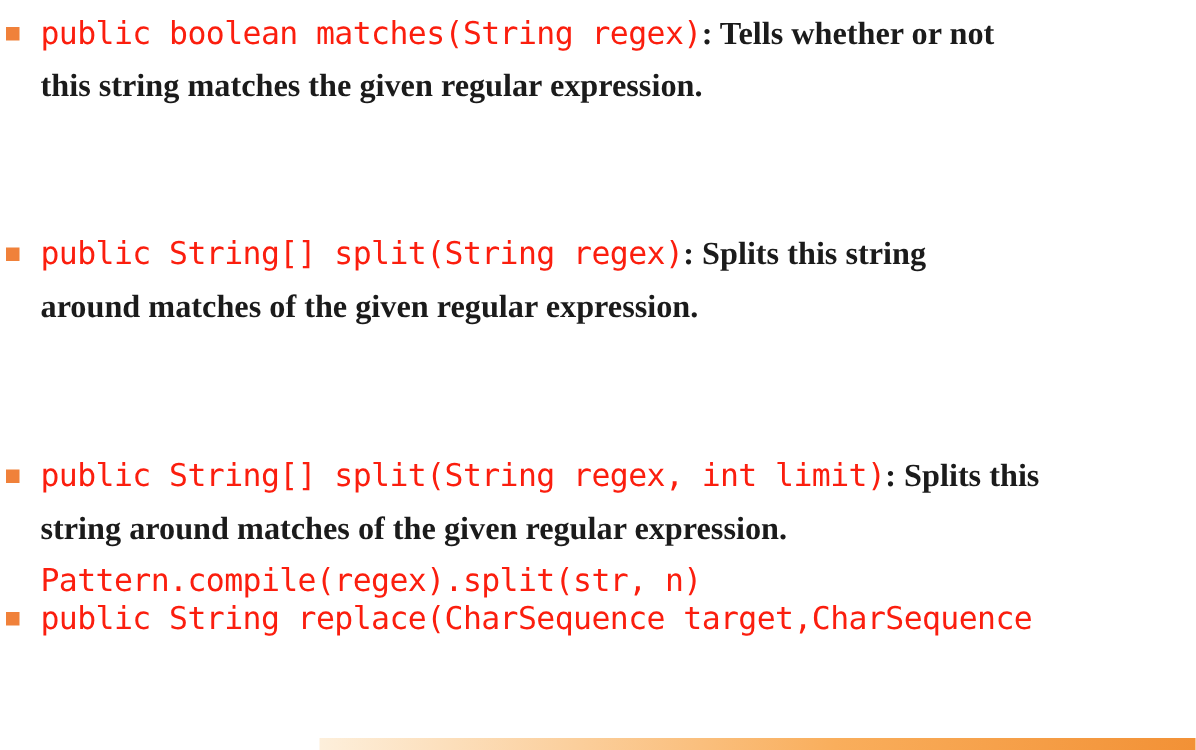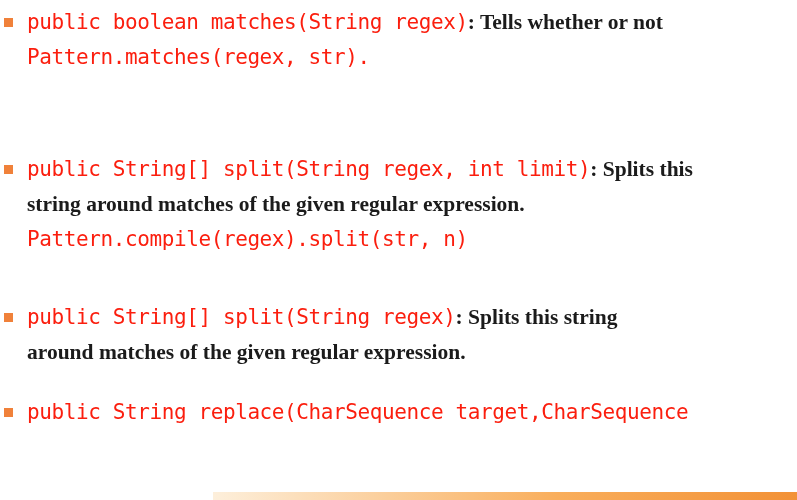--- a/index.html
+++ b/index.html
@@ -56,32 +56,32 @@
   }
 </style>
 </head>
 <body>
 
 <div class="slide" style="--bg: #FFFFFF; --marker: #F0813A; --code: #FB1E0E; --body: #1B1B1B; --footL: #FDEFDB; --footM: #F9AE5C; --footR: #F18C2F;">
   <div class="bullet-list">
       <div class="bullet-item">
         <span class="marker"></span>
         <div class="line"><span class="seg seg-code">public boolean matches(String regex)</span><span class="seg seg-plain">: Tells whether or not</span></div>
-        <div class="line"><span class="seg seg-code">Pattern.matches(regex, str).</span></div>
+        <div class="line"><span class="seg seg-plain">this string matches the given regular expression.</span></div>
+      </div>
+      <div class="bullet-item">
+        <span class="marker"></span>
+        <div class="line"><span class="seg seg-code">public String[] split(String regex)</span><span class="seg seg-plain">: Splits this string</span></div>
+        <div class="line"><span class="seg seg-plain">around matches of the given regular expression.</span></div>
       </div>
       <div class="bullet-item">
         <span class="marker"></span>
         <div class="line"><span class="seg seg-code">public String[] split(String regex, int limit)</span><span class="seg seg-plain">: Splits this</span></div>
         <div class="line"><span class="seg seg-plain">string around matches of the given regular expression.</span></div>
         <div class="line"><span class="seg seg-code">Pattern.compile(regex).split(str, n)</span></div>
-      </div>
-      <div class="bullet-item">
-        <span class="marker"></span>
-        <div class="line"><span class="seg seg-code">public String[] split(String regex)</span><span class="seg seg-plain">: Splits this string</span></div>
-        <div class="line"><span class="seg seg-plain">around matches of the given regular expression.</span></div>
       </div>
       <div class="bullet-item">
         <span class="marker"></span>
         <div class="line"><span class="seg seg-code">public String replace(CharSequence target,CharSequence</span></div>
       </div>
     </div>
   <div class="footer-bar"></div>
 </div>
 
 </body></html>

